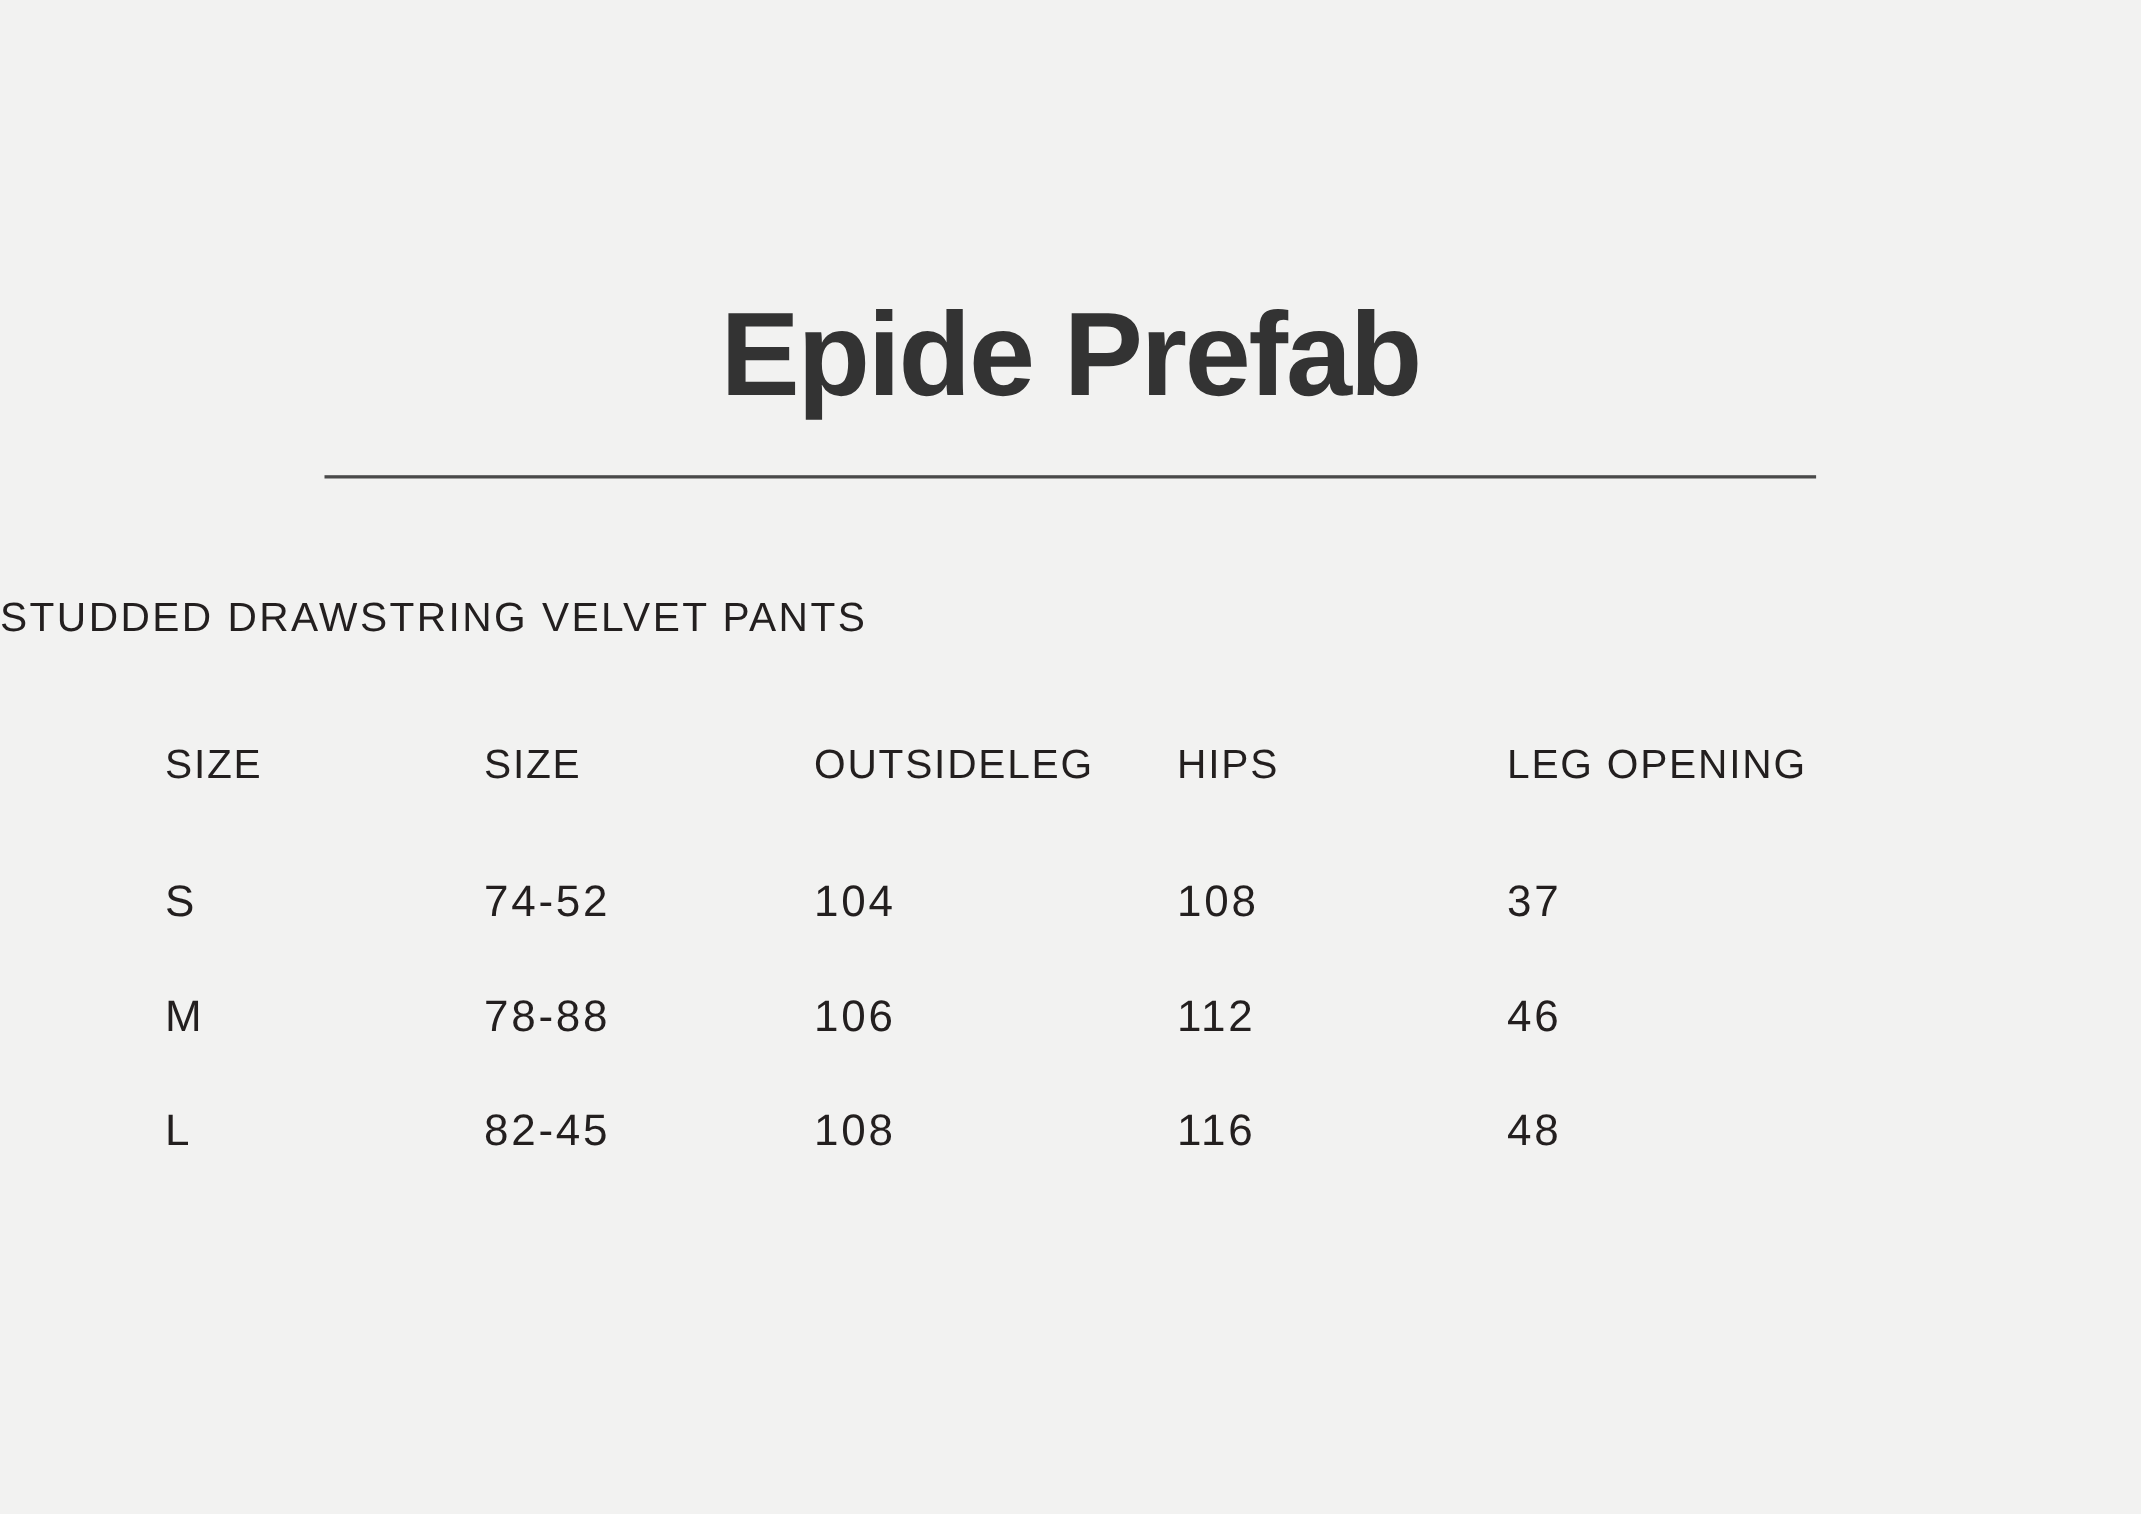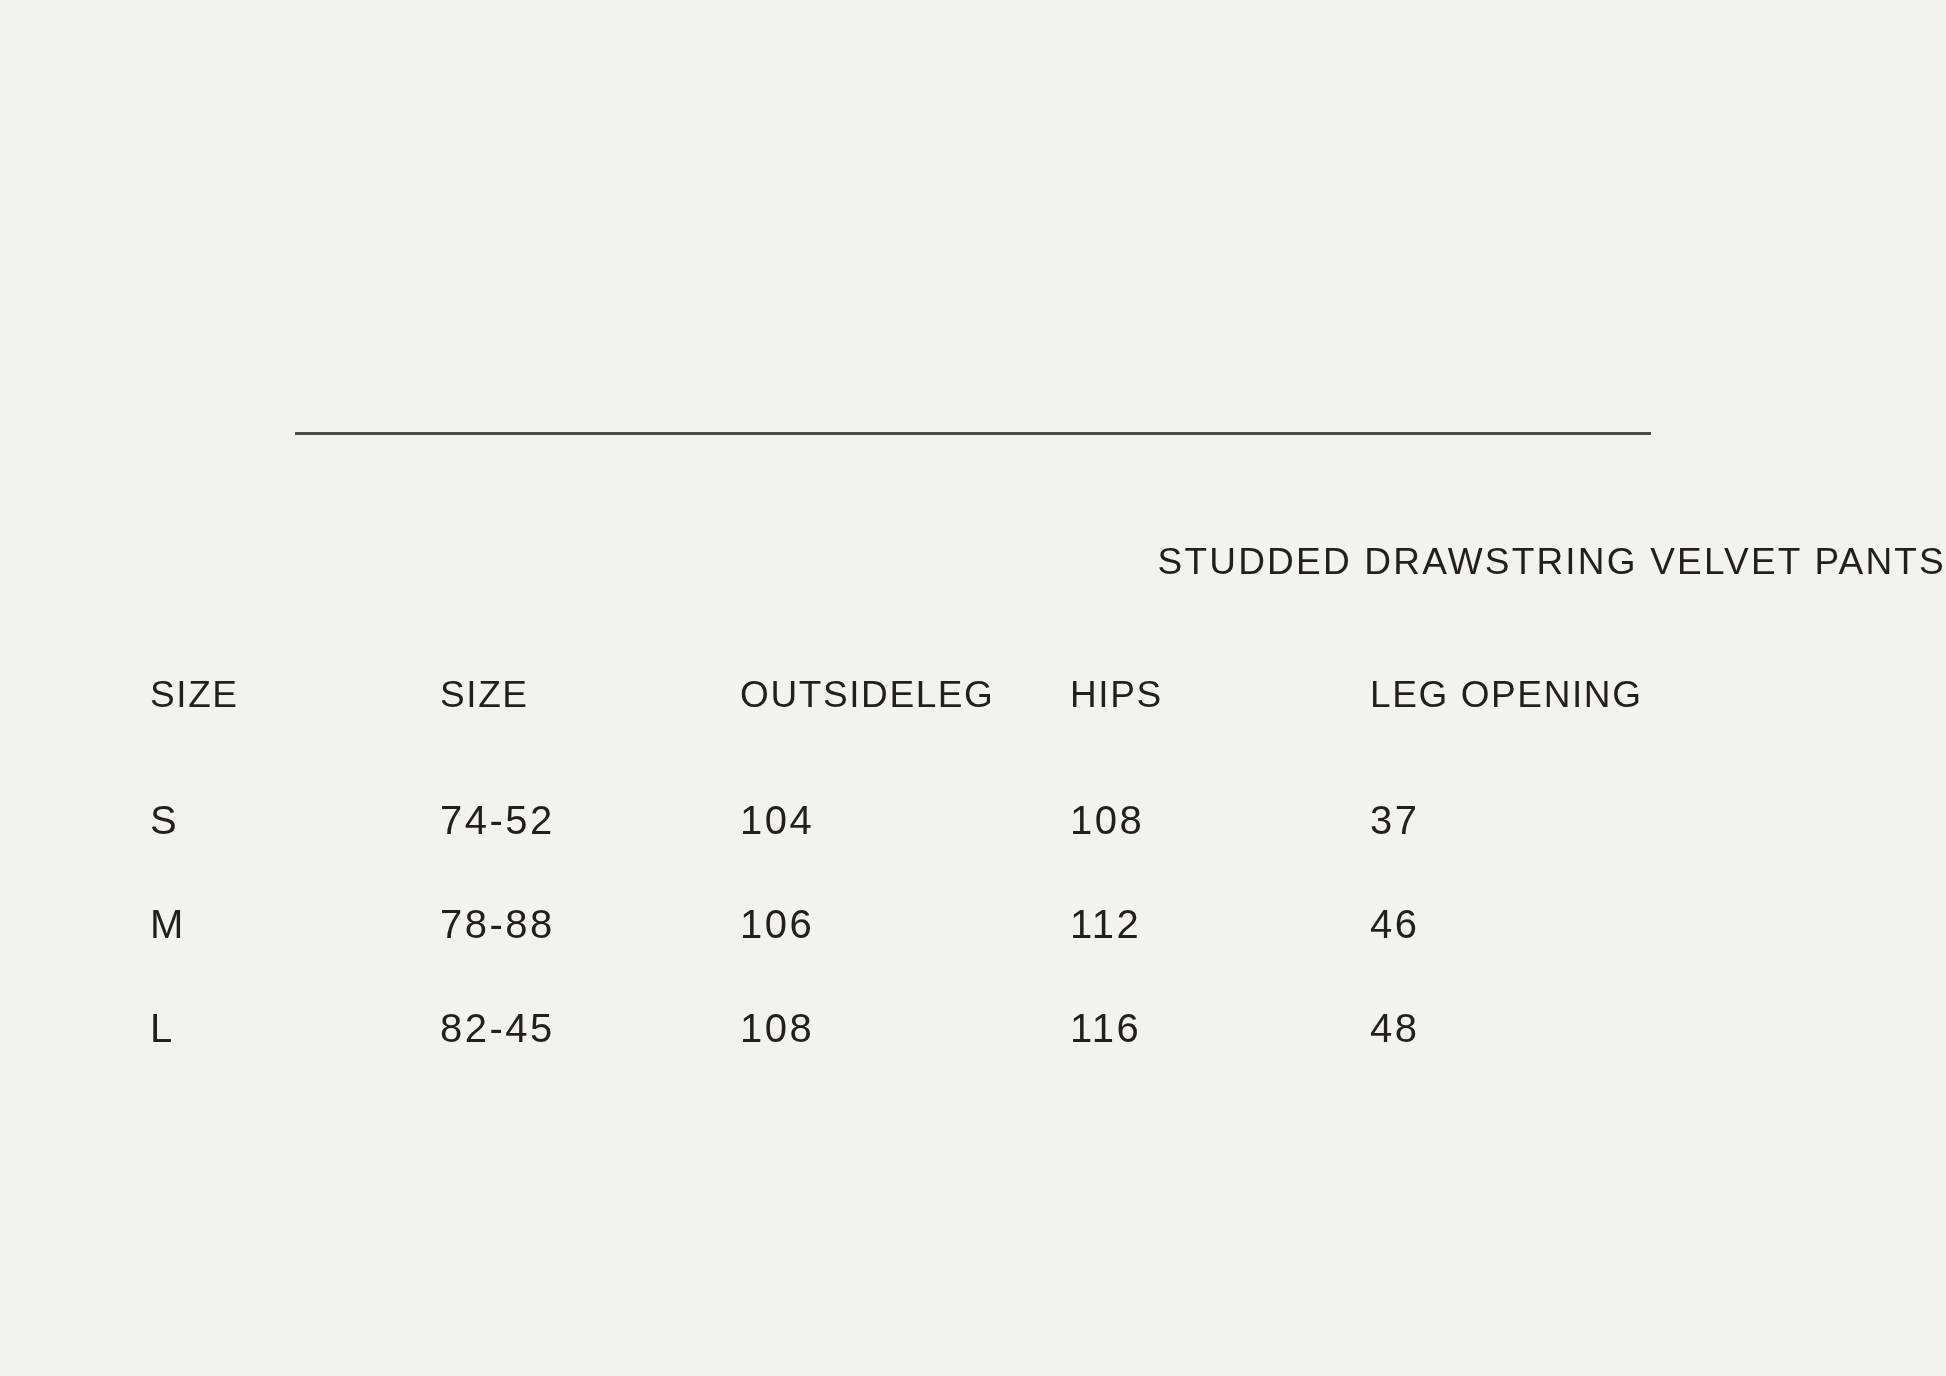--- a/index.html
+++ b/index.html
@@ -48,21 +48,21 @@
     height: 3px;
     background: #4a4a4a;
   }
 
   
   .product-subtitle {
     position: absolute;
     top: 510px;
     left: 0;
     width: 1946px;
-    text-align: right;
+    text-align: left;
     font-family: "Liberation Sans", sans-serif;
     font-weight: normal;
     font-size: 37px;
     letter-spacing: 2.2px;
     color: #231f1f;
     white-space: nowrap;
   }
 
   
   .size-table {
@@ -103,20 +103,21 @@
   .col-legopening { width: 400px; }
 
   .size-table thead tr { height: 110px; }
   .size-table tbody tr:first-child td { padding-top: 18px; }
 </style>
 </head>
 <body>
 
 <div class="page">
 
+  <h1 class="brand-title">Epide Prefab</h1>
 
   <div class="divider"></div>
 
   <h2 class="product-subtitle">STUDDED DRAWSTRING VELVET PANTS</h2>
 
   <table class="size-table">
     <colgroup>
       <col class="col-size">
       <col class="col-waist">
       <col class="col-outsideleg">

